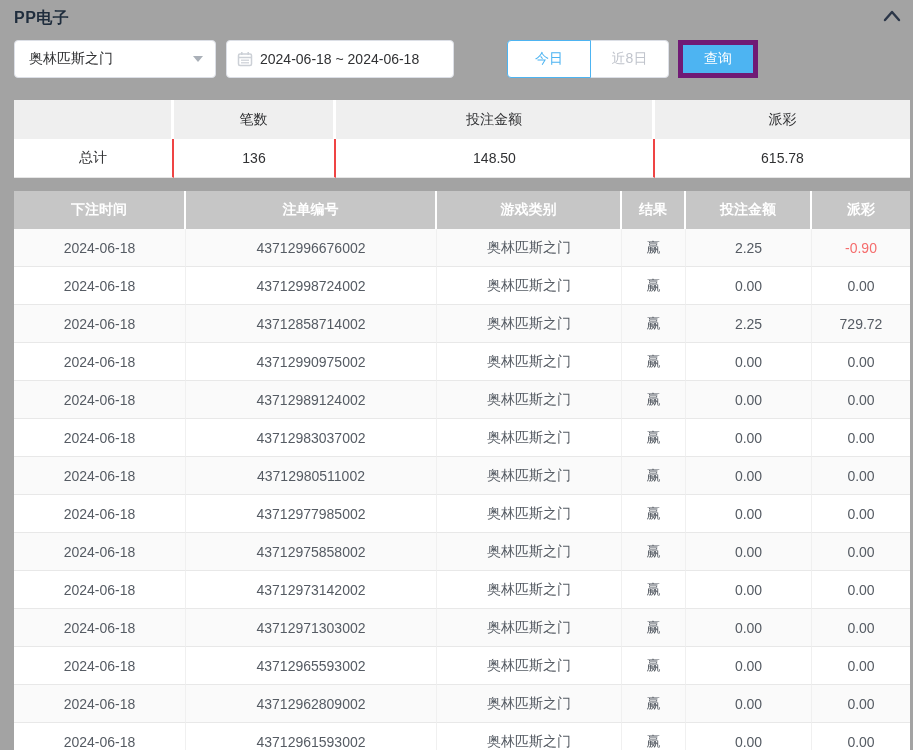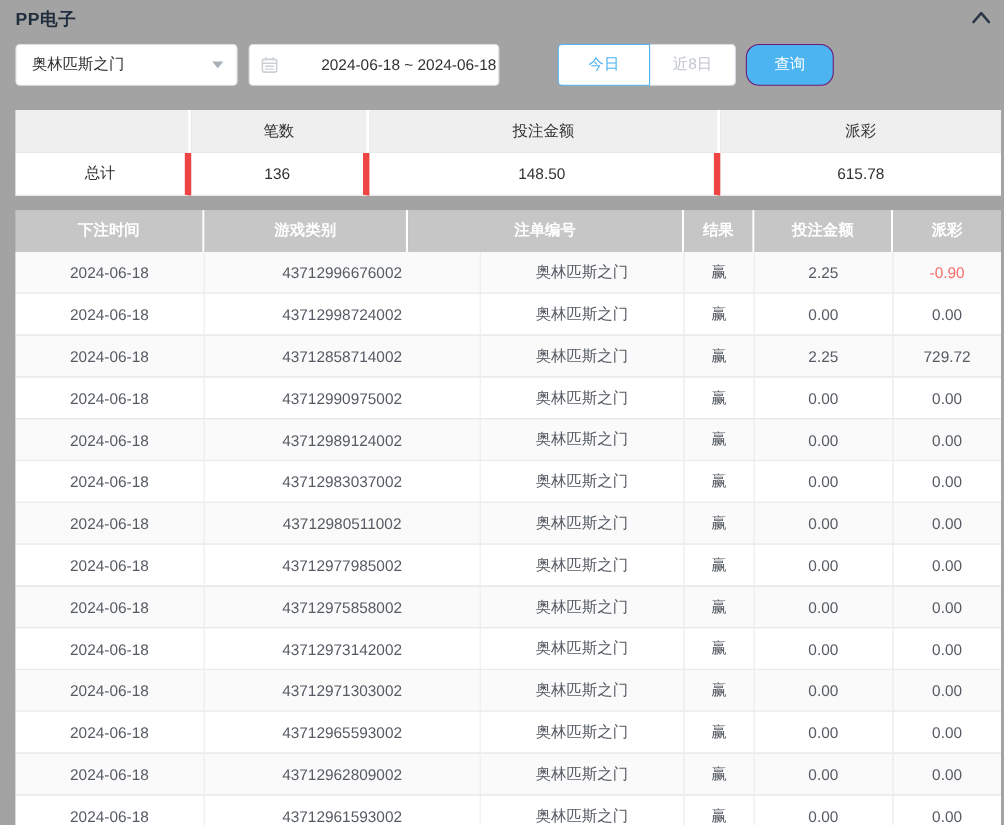--- a/index.html
+++ b/index.html
@@ -76,21 +76,20 @@
     width: 228px;
     height: 38px;
     border: 1px solid #dcdfe6;
     border-radius: 4px;
     display: flex;
     align-items: center;
     padding: 0 8px 0 10px;
     margin-left: 10px;
     cursor: text;
     background: #fff;
-    gap: 32px;
   }
   .date-value {
     font-size: 14px;
     color: #303133;
     margin-left: 7px;
     white-space: nowrap;
   }
   .btn-group {
     display: flex;
     margin-left: 7px;
@@ -115,22 +114,22 @@
     color: #4db4f2;
     position: relative;
     z-index: 2;
     min-width: 84px;
   }
   .query-btn {
     height: 38px;
     width: 80px;
     margin-left: 9px;
     background: #4db4f2;
-    border: 1px solid #701a75;
-    border-radius: 12px;
+    border: 5px solid #701a75;
+    border-radius: 0;
     color: #fff;
     font-size: 14px;
     cursor: pointer;
     font-family: inherit;
   }
 
   
   .summary { margin: 22px 3px 0 14px; width: 896px; }
   .sum-row { display: flex; }
   .sum-cell {
@@ -144,21 +143,21 @@
     background: #efefef;
     color: #303133;
     border-right: 3px solid #fff;
     text-align: center;
   }
   .sum-head .sum-cell:last-child { border-right: none; }
   .sum-body .sum-cell {
     height: 39px;
     background: #fff;
     color: #303133;
-    border-right: 6px solid #ef4444;
+    border-right: 2px solid #ef4444;
     border-bottom: 1px solid #e6e6e6;
   }
   .sum-body .sum-cell:last-child { border-right: none; }
   .sc-0 { width: 160px; }
   .sc-1 { width: 162px; }
   .sc-2 { width: 319px; }
   .sc-3 { width: 255px; }
 
   
   .records { margin: 13px 3px 0 14px; width: 896px; }
@@ -252,22 +251,22 @@
       <div class="sum-cell sc-0">总计</div>
       <div class="sum-cell sc-1">136</div>
       <div class="sum-cell sc-2">148.50</div>
       <div class="sum-cell sc-3">615.78</div>
     </div>
   </div>
 
   <div class="records">
     <div class="rec-header">
         <div class="th rc-0">下注时间</div>
+        <div class="th rc-1">注单编号</div>
         <div class="th rc-2">游戏类别</div>
-        <div class="th rc-1">注单编号</div>
         <div class="th rc-3">结果</div>
         <div class="th rc-4">投注金额</div>
         <div class="th rc-5">派彩</div>
       </div>
     <div class="rec-body">
         <div class="rec-row">
           <div class="td rc-0">2024-06-18</div>
           <div class="td rc-1">43712996676002</div>
           <div class="td rc-2">奥林匹斯之门</div>
           <div class="td rc-3">赢</div>

